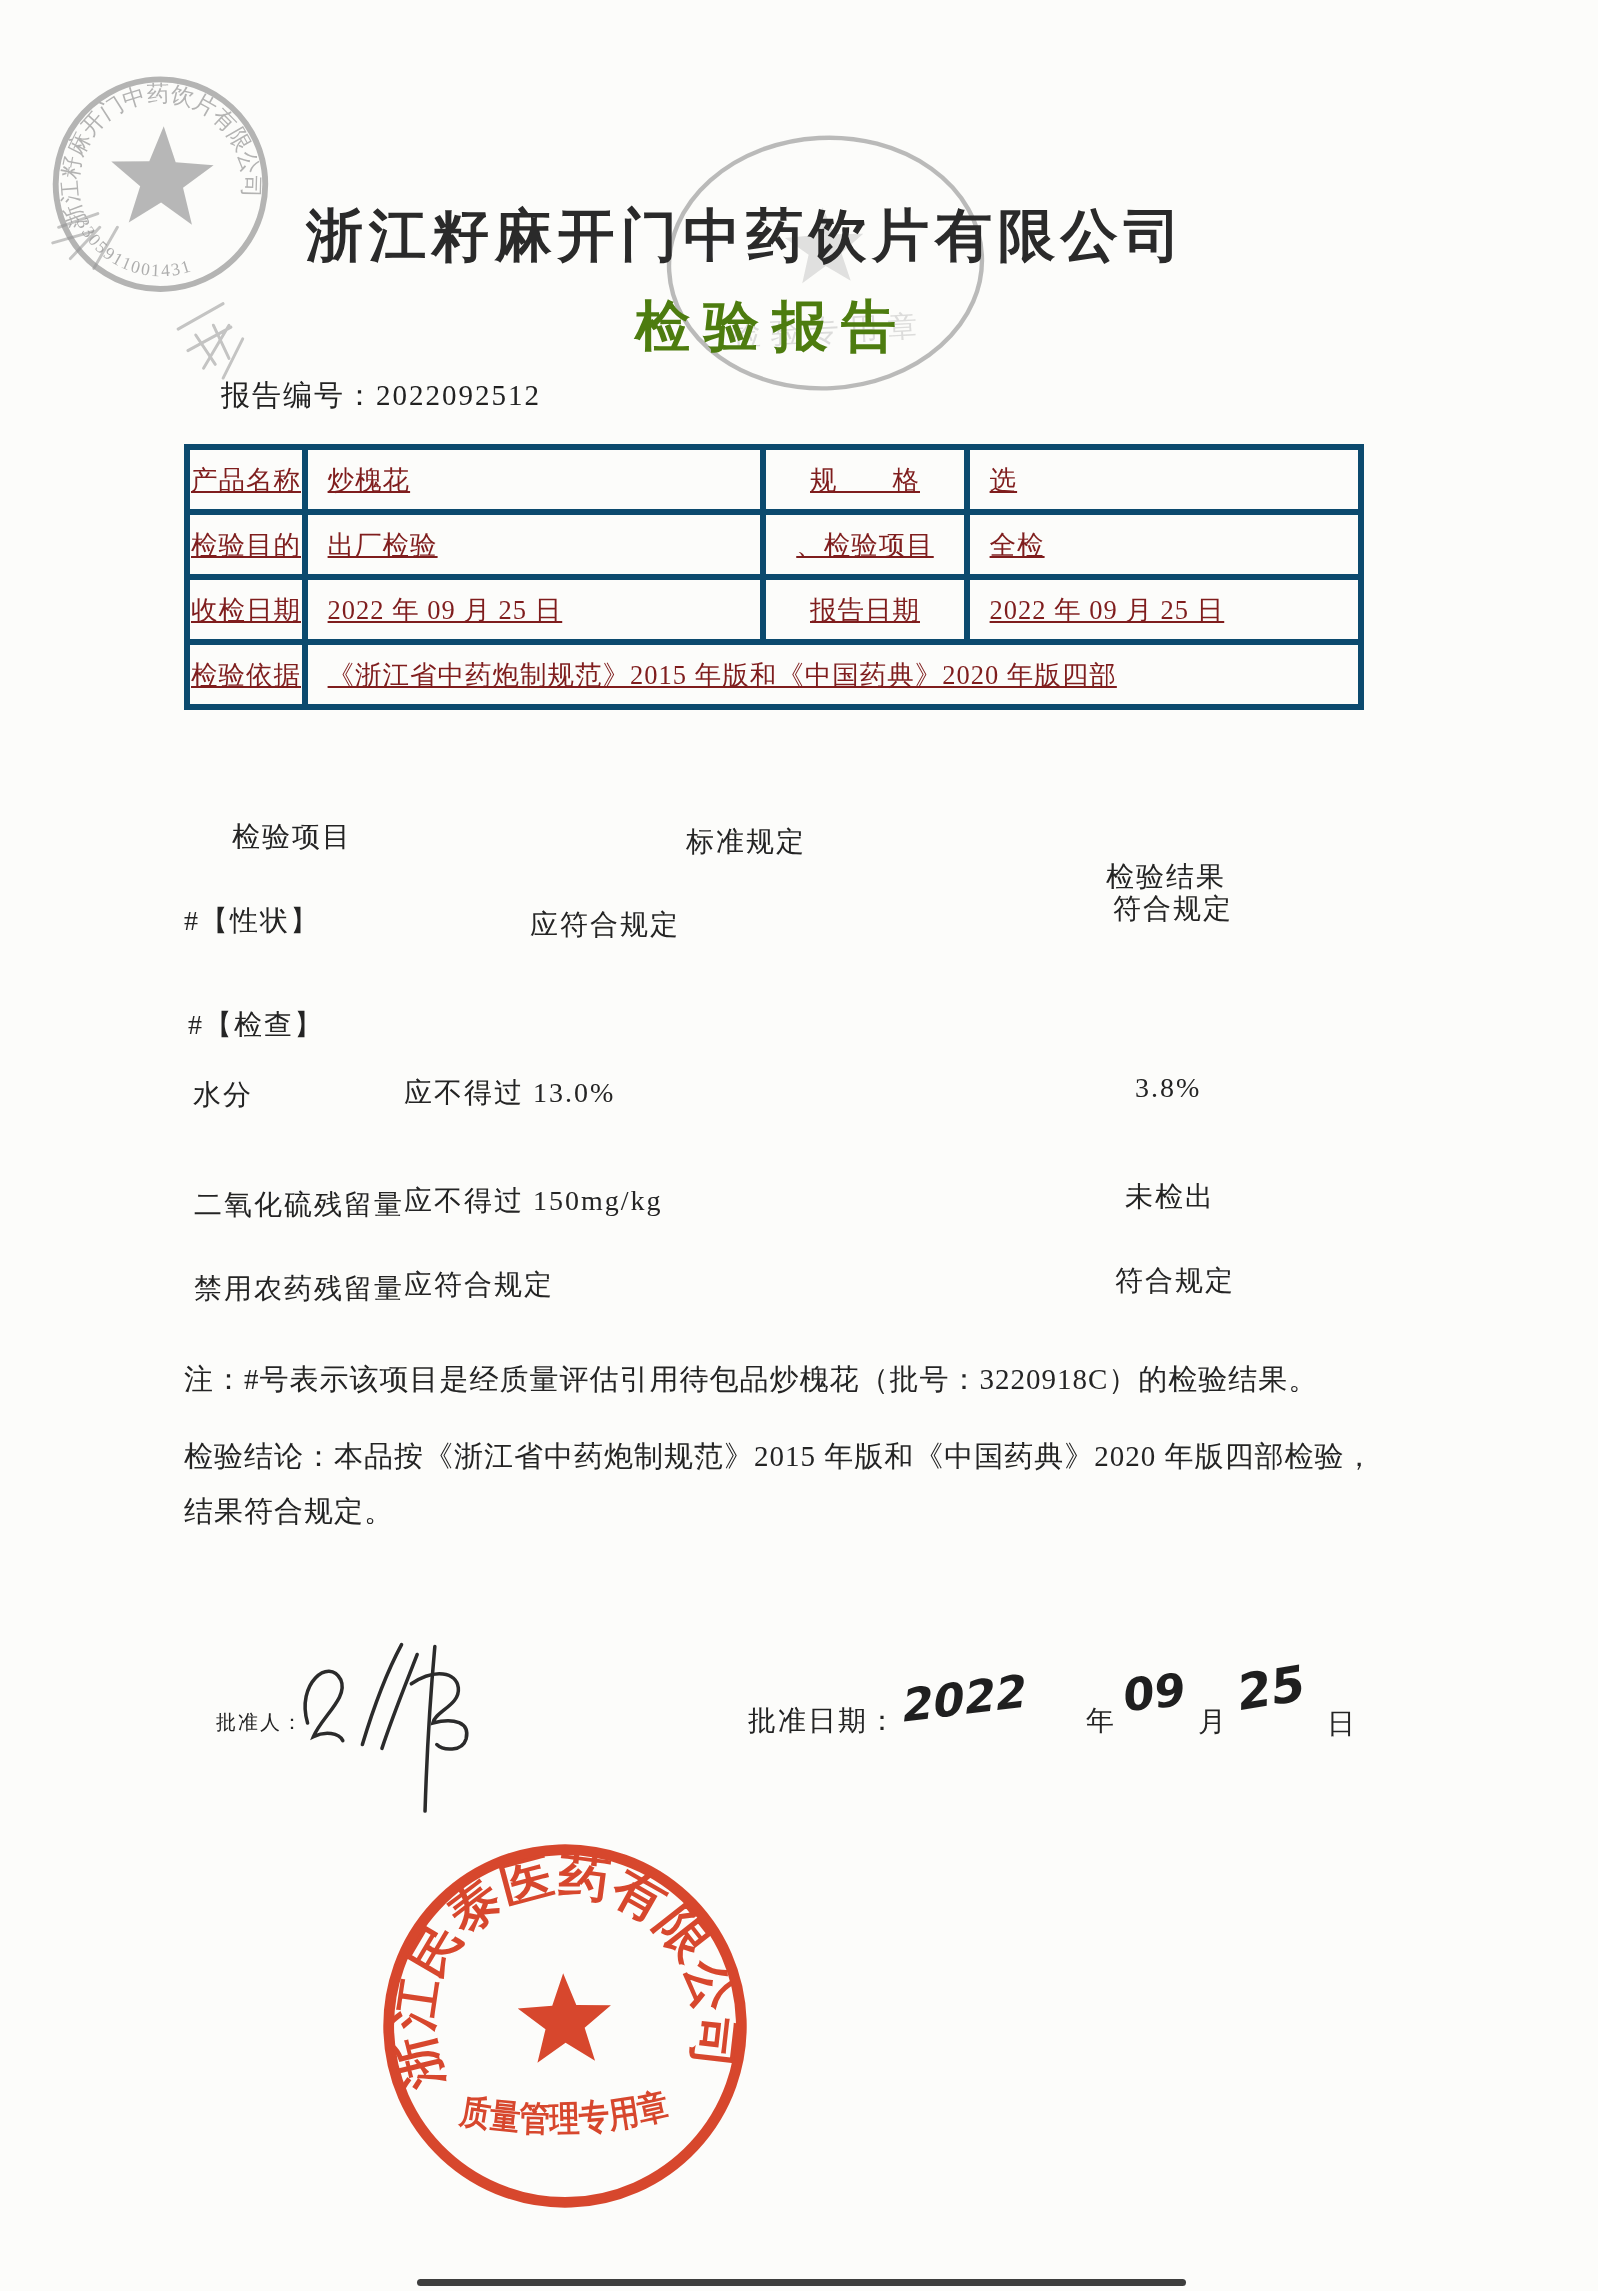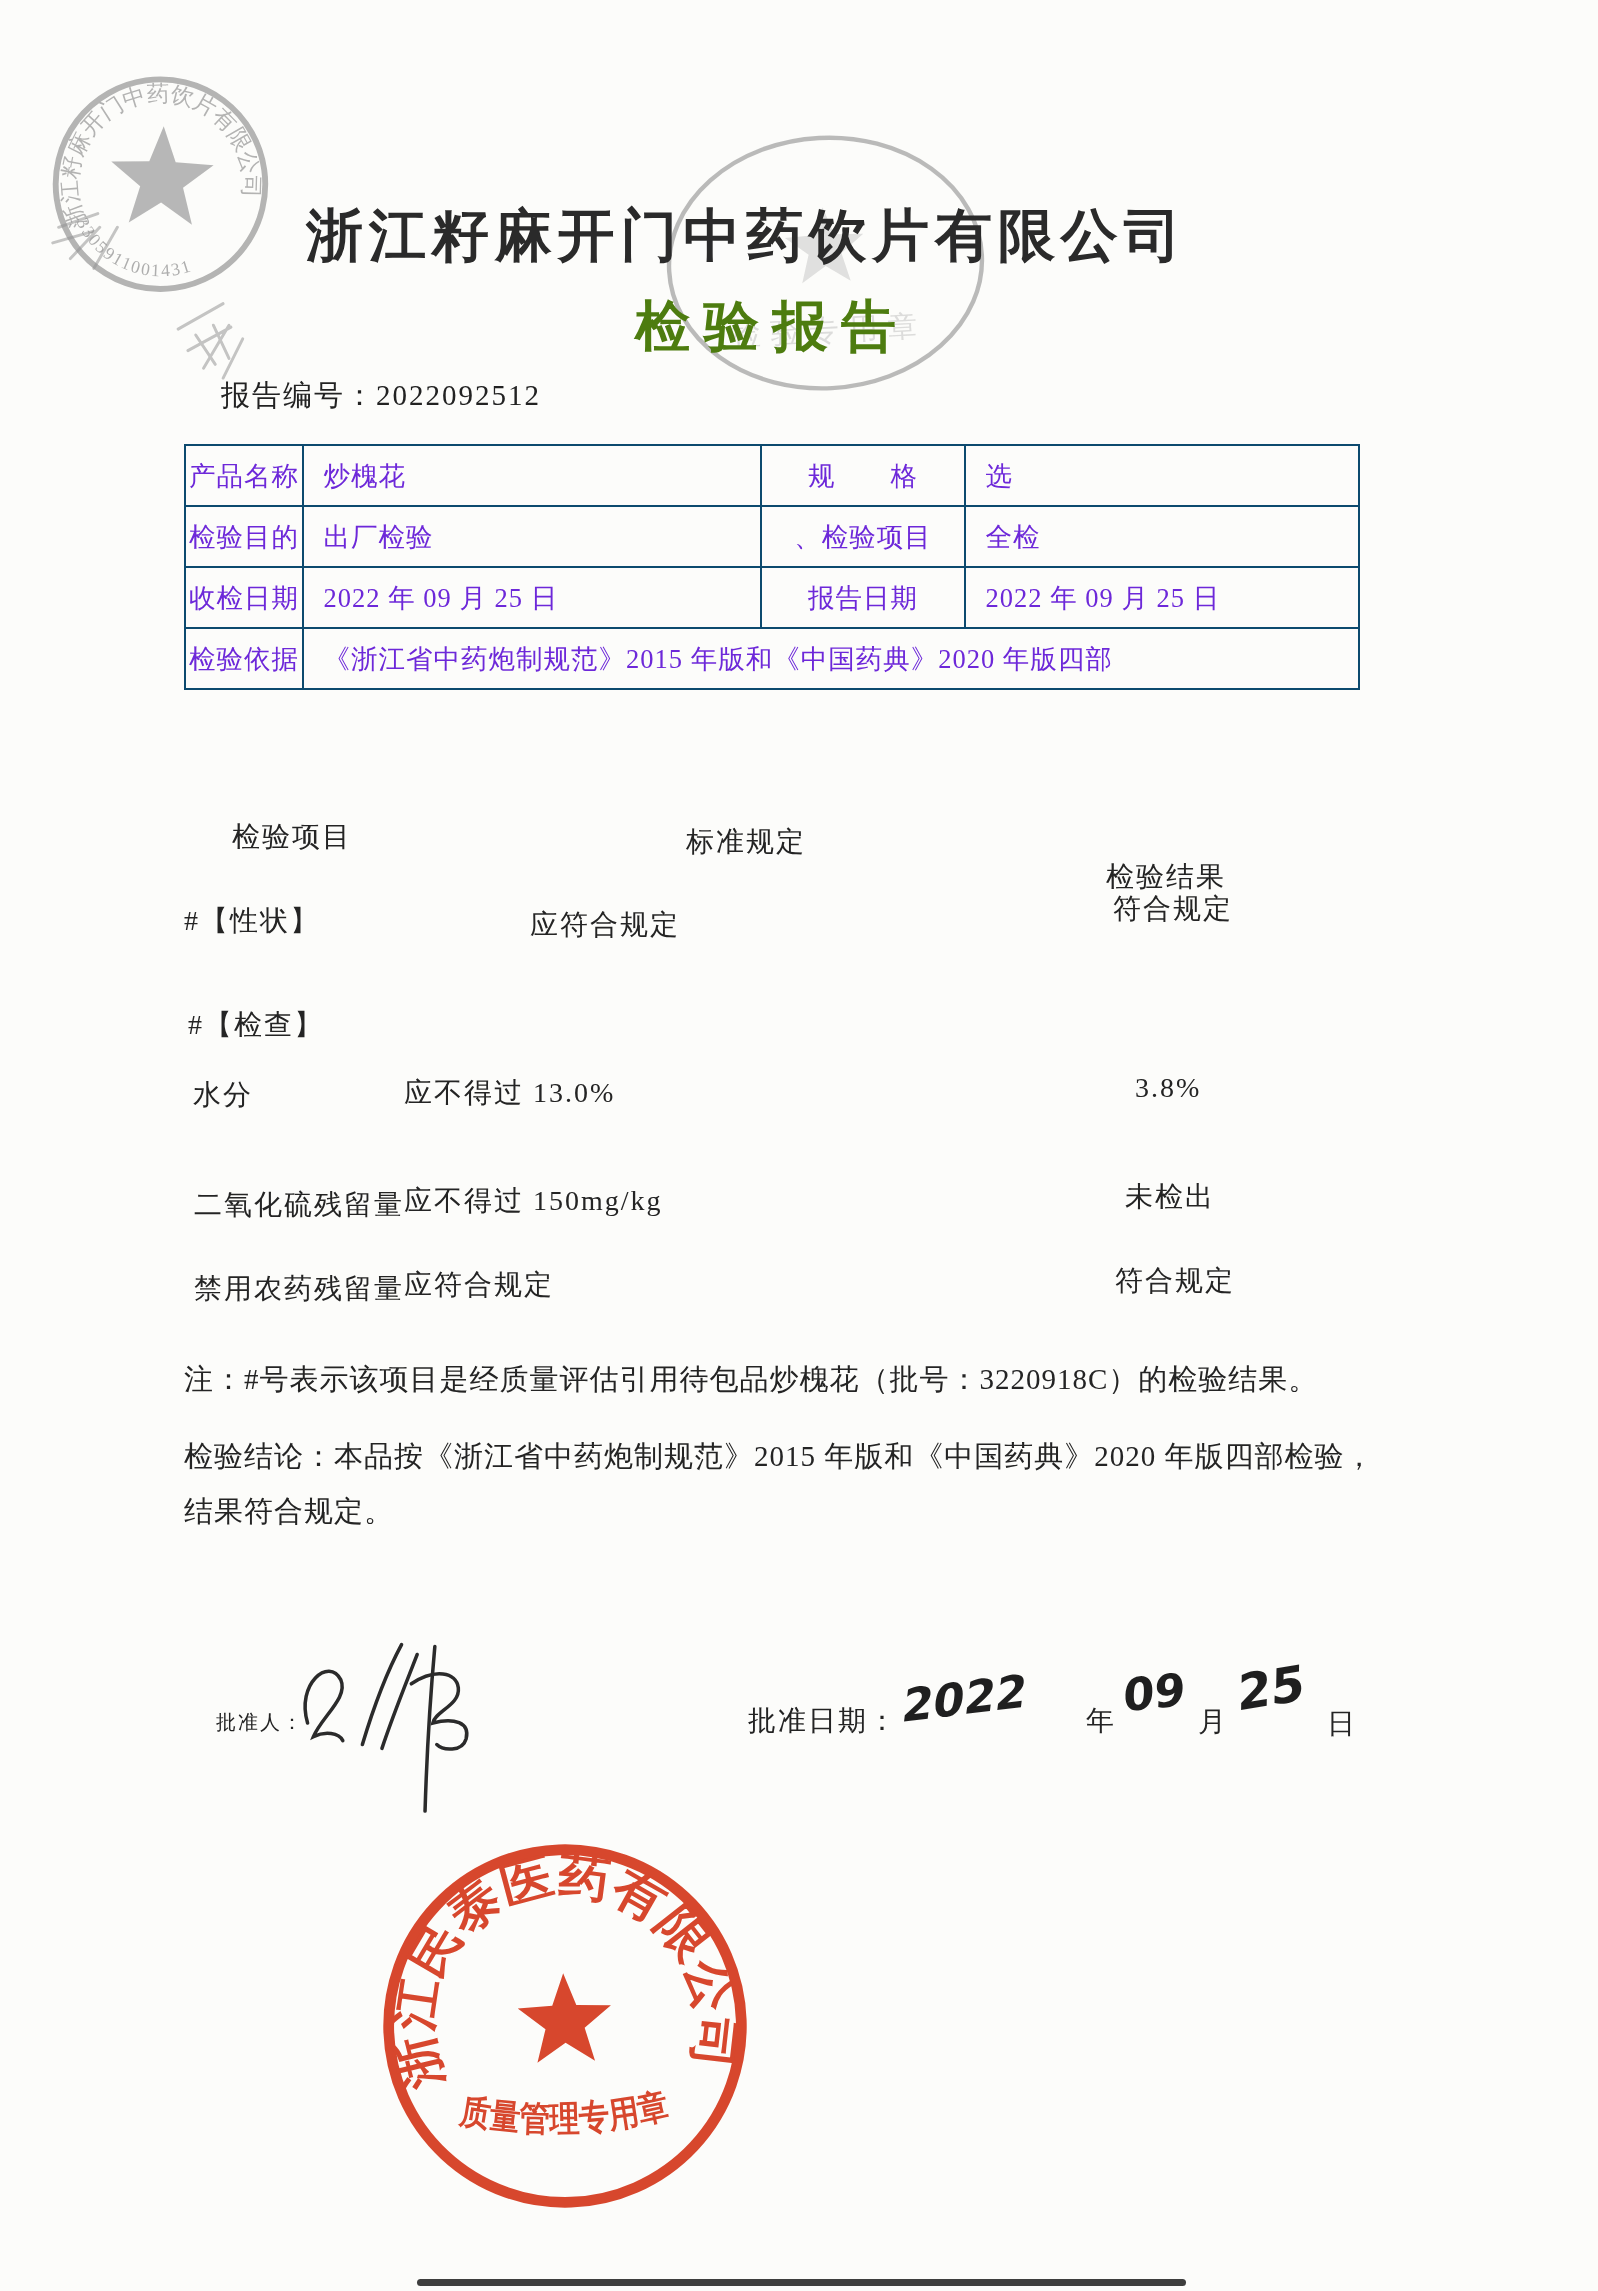--- a/index.html
+++ b/index.html
@@ -30,23 +30,23 @@
   
   #company-seal{position:absolute;left:41px;top:35px;opacity:.9;}
   #inspection-seal{position:absolute;left:659px;top:129px;opacity:.85;}
   #quality-seal{position:absolute;left:373px;top:1834px;transform:rotate(-2deg);}
   
   #info-table{
     position:absolute;left:184px;top:444px;
     border-collapse:collapse;table-layout:fixed;width:1173px;
   }
   #info-table td{
-    border:2px solid #0c4a6e;height:57px;
-    font-size:26.5px;letter-spacing:1px;color:#6d28d9;
-    overflow:hidden;white-space:nowrap;
+    border:6px solid #0c4a6e;height:57px;
+    font-size:26.5px;letter-spacing:1px;color:#7f1d1d;
+    overflow:hidden;white-space:nowrap;text-decoration:underline;
   }
   #info-table td.lbl{text-align:center;}
   #info-table td.val{padding-left:19.6px;}
   
   .res{position:absolute;font-size:28px;letter-spacing:2px;white-space:nowrap;color:#242424;}
   #rh-item{left:232px;top:818px;}
   #rh-std{left:686px;top:823px;}
   #rh-res{left:1106px;top:813px;margin-top:45px;}
   #r0-item{left:184px;top:902px;}
   #r0-std{left:530px;top:906px;}

